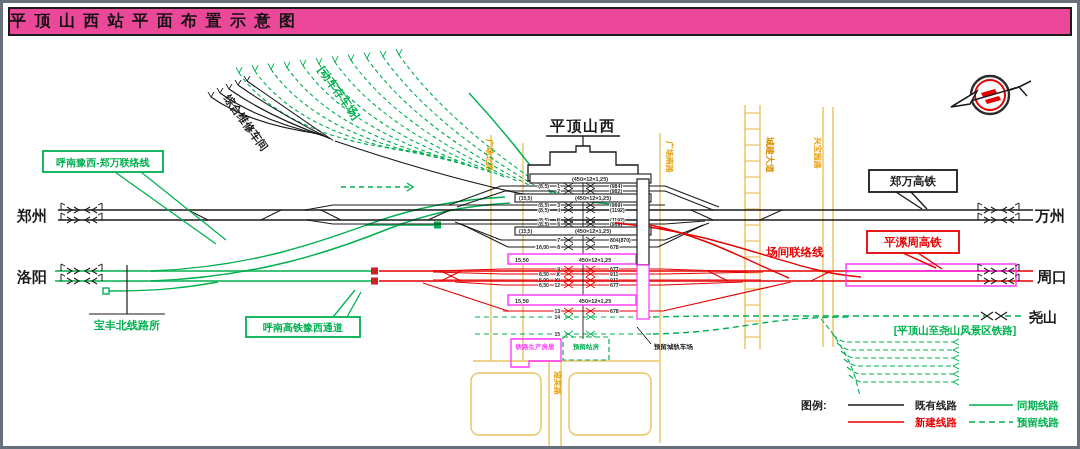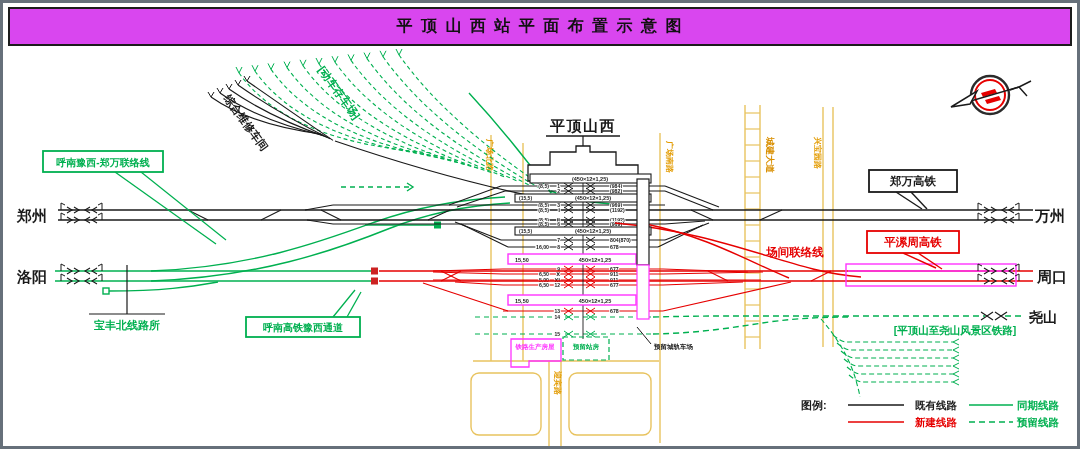--- a/index.html
+++ b/index.html
@@ -1,17 +1,17 @@
 <!DOCTYPE html>
 <html><head>
 <meta charset="utf-8">
 <style>
   html,body{margin:0;padding:0;background:#e8e8e8;}
   .page{position:relative;width:1080px;height:449px;background:#fff;border:3px solid #66707a;box-sizing:border-box;overflow:hidden;font-family:"Liberation Sans","DejaVu Sans",sans-serif;}
-  .titlebar{position:absolute;left:5px;top:4px;right:5px;height:39px;background:#d946ef;border:2px solid #1c1c1c;box-sizing:border-box;display:flex;align-items:center;justify-content:center;font-size:16px;font-weight:bold;color:#111;letter-spacing:2px;}
+  .titlebar{position:absolute;left:5px;top:4px;right:5px;height:29px;background:#ec4899;border:2px solid #1c1c1c;box-sizing:border-box;display:flex;align-items:center;font-size:16px;font-weight:bold;color:#111;letter-spacing:2px;}
   .canvas{position:absolute;left:0;top:0;width:1080px;height:449px;}
   svg{font-family:"Liberation Sans","DejaVu Sans",sans-serif;}
   svg text{paint-order:stroke;}
 </style>
 </head>
 <body>
 
 <div class="page">
   <div class="canvas">
   <svg width="1080" height="449" viewBox="0 0 1080 449">

